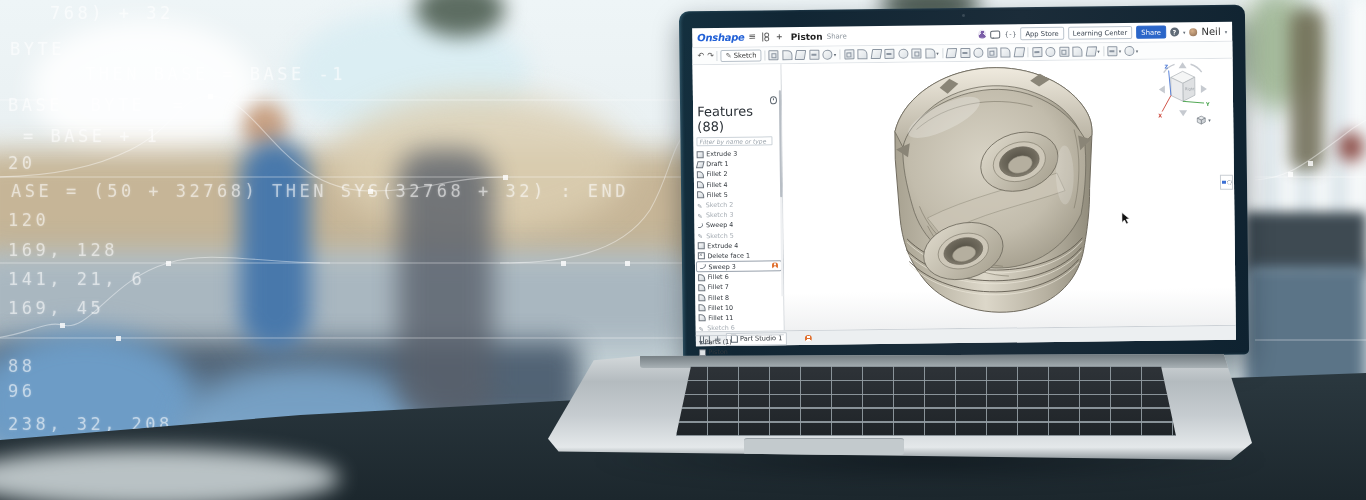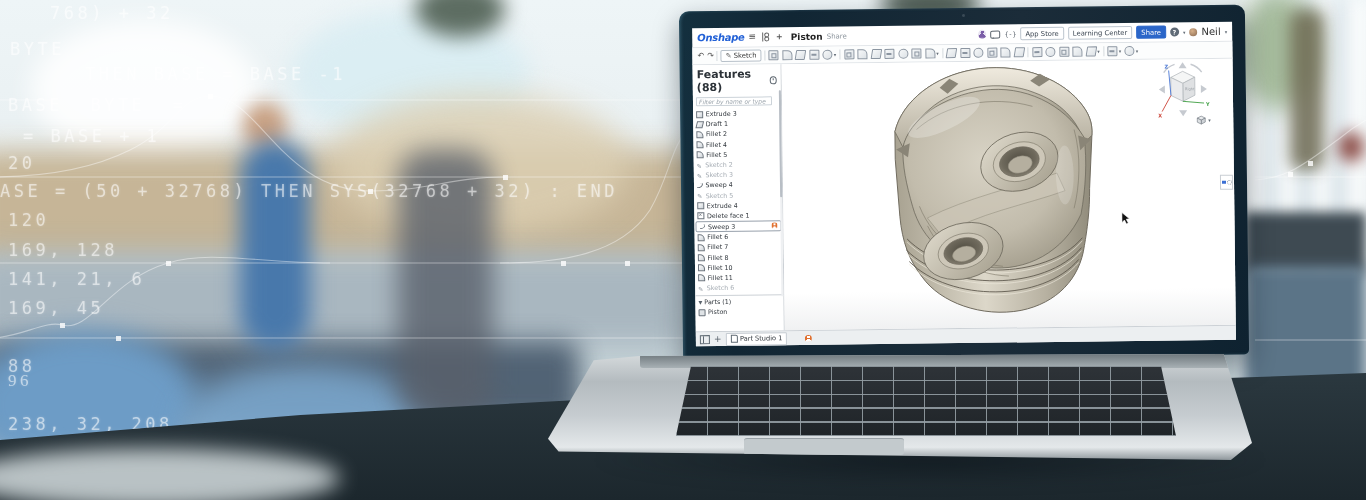--- a/index.html
+++ b/index.html
@@ -103,21 +103,21 @@
   .tb-icon{width:8px;height:8px;border:1px solid #8b95a1;border-radius:1px;background:linear-gradient(135deg,#f6f8f9,#dde2e6);position:relative;}
   .tb-icon.v1::after{content:"";position:absolute;left:1.5px;top:1.5px;width:3px;height:3px;border:1px solid #8b95a1;}
   .tb-icon.v2{border-radius:0 50% 0 0;}
   .tb-icon.v3{transform:skewX(-10deg);}
   .tb-icon.v4::after{content:"";position:absolute;left:1px;top:3px;width:5px;height:1.5px;background:#8b95a1;}
   .tb-icon.v5{border-radius:50%;}
   
   .os-body{flex:1;display:flex;min-height:0;}
   .os-panel{width:88px;flex:none;border-right:1px solid #ccd1d6;display:flex;flex-direction:column;position:relative;background:#fff;}
   .panel-title-row{display:flex;align-items:center;padding:3px 4px 2px;}
-  .panel-title{font-size:11px;font-weight:bold;color:#2c3238;}
+  .panel-title{font-size:13px;font-weight:normal;color:#2c3238;margin-top:36px;}
   .history-icon{margin-left:auto;width:6px;height:6px;border:1px solid #5b646d;border-radius:50%;position:relative;}
   .history-icon::after{content:"";position:absolute;left:2px;top:1px;width:1px;height:2px;background:#5b646d;}
   .filter-input{margin:1px 3px 3px;height:9px;border:1px solid #ccd3d9;border-radius:1px;font-size:6px;font-style:italic;
      padding:0 2px;color:#9aa3ab;font-family:inherit;outline:none;background:#fff;width:calc(100% - 12px);box-sizing:border-box;}
   .filter-input::placeholder{color:#9aa3ab;font-style:italic;}
   .feature-list{display:flex;flex-direction:column;}
   .feat-row{height:10.2px;display:flex;align-items:center;gap:2.5px;padding:0 3px;font-size:6.4px;color:#30363c;flex:none;}
   .feat-row.muted{color:#a6adb4;}
   .feat-row.selected{border:1px solid #98a1ac;border-radius:2px;margin:0 1px;height:9px;background:#fff;}
   .feat-avatar{margin-left:auto;width:6.5px;height:6.5px;border-radius:50%;background:radial-gradient(circle at 50% 30%,#fff 0 1.2px,transparent 1.3px),radial-gradient(circle at 50% 100%,#fff 0 2.6px,transparent 2.7px),#e0702f;}
@@ -210,27 +210,27 @@
     </g>
   </svg>
 
   <div class="code-overlay">
       <div class="code-line" style="left: 50px; top: 3px;">768) + 32</div>
       <div class="code-line" style="left: 10px; top: 39px;">BYTE</div>
       <div class="code-line" style="left: 85px; top: 64px;">THEN BASE = BASE -1</div>
       <div class="code-line" style="left: 8px; top: 95px;">BASE  BYTE  =</div>
       <div class="code-line" style="left: 8px; top: 126px; margin-left: 15px;">= BASE + 1</div>
       <div class="code-line" style="left: 8px; top: 153px;">20</div>
-      <div class="code-line" style="left: 0px; top: 181px;">ASE = (50 + 32768) THEN SYS(32768 + 32) : END</div>
+      <div class="code-line" style="left: 0px; top: 181px; padding-left: 11px;">ASE = (50 + 32768) THEN SYS(32768 + 32) : END</div>
       <div class="code-line" style="left: 8px; top: 210px;">120</div>
       <div class="code-line" style="left: 8px; top: 240px;">169, 128</div>
       <div class="code-line" style="left: 8px; top: 269px;">141, 21, 6</div>
       <div class="code-line" style="left: 8px; top: 298px;">169, 45</div>
       <div class="code-line" style="left: 8px; top: 356px;">88</div>
-      <div class="code-line" style="left: 8px; top: 371px; font-family: Liberation Serif, serif;">96</div>
+      <div class="code-line" style="left: 8px; top: 381px;">96</div>
       <div class="code-line" style="left: 8px; top: 414px;">238, 32, 208</div>
       <div class="code-line" style="left: 8px; top: 443px;">76, 49, 234</div>
       <div class="code-line" style="left: 8px; top: 470px;">-1</div>
     </div>
 
   <div class="desk"></div>
   <div class="desk-sheen"></div>
   <div class="laptop-shadow"></div>
 
   <div class="laptop-screen">

